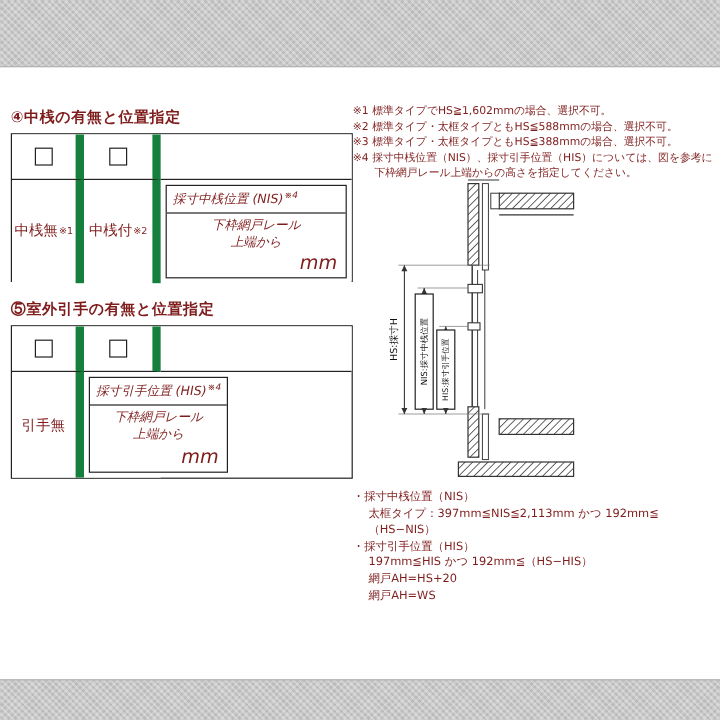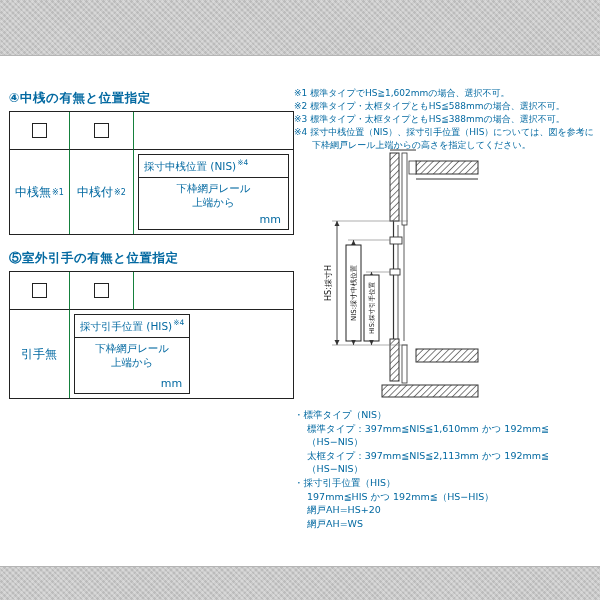--- a/index.html
+++ b/index.html
@@ -1,18 +1,18 @@
 <!DOCTYPE html>
 <html><head>
 <meta charset="utf-8">
 <style>
   html,body { margin:0; padding:0; background:#fff; }
   .page {
     position:relative; width:600px; height:600px; overflow:hidden;
-    background:#ffffff; color:#0369a1;
+    background:#ffffff; color:#7f1d1d;
     font-family:"DejaVu Sans","Liberation Sans",sans-serif;
   }
   
   .tex {
     position:absolute; left:0; width:600px;
     background-color:#c9c9c9;
     background-image:
       repeating-linear-gradient(45deg, rgba(255,255,255,.28) 0 2px, rgba(0,0,0,0) 2px 4px),
       repeating-linear-gradient(-45deg, rgba(0,0,0,.07) 0 2px, rgba(0,0,0,0) 2px 4px);
   }
@@ -23,32 +23,32 @@
   #t4 { top:90px; }
   #t5 { top:250px;font-family:Liberation Serif, serif; }
 
   .spec-table {
     position:absolute; left:9px; width:283px; background:#fff;
     border:1.3px solid #222;
     display:grid; grid-template-columns:60px 64px 1fr;
   }
   #table4 { top:111px; height:122px; grid-template-rows:38px 1fr; }
   #table5 { top:271px; height:126px; grid-template-rows:38px 1fr; }
-  .cell { border-right:1px solid #15803d; display:flex; align-items:center; justify-content:center; background:#fff; }
-  .cell.last { border-right:none; }
+  .cell { border-right:7px solid #15803d; display:flex; align-items:center; justify-content:center; background:#fff; }
+  .cell.last { border-right:none;font-style:italic; }
   .cell.hrow { border-bottom:1px solid #222; }
   .cbx { width:13px; height:13px; border:1.4px solid #222; background:#fff; display:inline-block; }
   .lbl { font-size:12px; }
   .lbl sup { font-size:8px; margin-left:1px; }
   .c3body { padding:4px; align-items:stretch; justify-content:stretch; }
   .inner-box { border:1px solid #222; flex:1; display:flex; flex-direction:column; font-size:10.5px; background:#fff; }
   .ib-head { border-bottom:1px solid #222; padding:3px 5px; white-space:nowrap; }
   .ib-head sup { font-size:7.5px; margin-left:1px; }
   .ib-body { padding:3px 5px 0 5px; flex:1; line-height:1.35;text-align:center; }
-  .ib-unit { text-align:right; padding:0 7px 3px 0; font-size:11px; }
+  .ib-unit { text-align:right; padding:0 7px 3px 0; font-size:16px; }
 
   .notes-top { position:absolute; left:294px; top:87px; width:302px; font-size:9px; line-height:13px; }
   .notes-top .nline { padding-left:18px; text-indent:-18px; }
 
   .diagram { position:absolute; left:324px; top:149px; }
 
   .notes-bottom { position:absolute; left:294px; top:408px; width:302px; font-size:9.5px; line-height:13.6px; }
   .nb-indent { padding-left:13px; }
 </style>
 </head>
@@ -183,22 +183,21 @@
       <line x1="47.5" y1="123" x2="47.5" y2="126" stroke="#333" stroke-width="0.8"></line>
       <polygon points="45.2,128 47.5,123 49.8,128" fill="#333"></polygon>
       <rect x="40" y="126" width="15" height="66" fill="#fff" stroke="#222" stroke-width="1"></rect>
       <text transform="rotate(-90 47.5 159)" x="47.5" y="159" font-size="6.5" text-anchor="middle" dominant-baseline="central" fill="#111">HIS:採寸引手位置</text>
       <line x1="47.5" y1="192" x2="47.5" y2="196" stroke="#333" stroke-width="0.8"></line>
       <polygon points="45.2,191 47.5,196 49.8,191" fill="#333"></polygon>
     </g>
   </svg>
 
   <div class="notes-bottom">
-    <div>・標準タイプ（NIS）</div>
-    <div class="nb-indent">標準タイプ：397mm≦NIS≦1,610mm かつ 192mm≦（HS−NIS）</div>
+    <div>・採寸中桟位置（NIS）</div>
     <div class="nb-indent">太框タイプ：397mm≦NIS≦2,113mm かつ 192mm≦（HS−NIS）</div>
     <div>・採寸引手位置（HIS）</div>
     <div class="nb-indent">197mm≦HIS かつ 192mm≦（HS−HIS）</div>
     <div class="nb-indent">網戸AH=HS+20</div>
     <div class="nb-indent">網戸AH=WS</div>
   </div>
 
 </div>
 
 </body></html>

